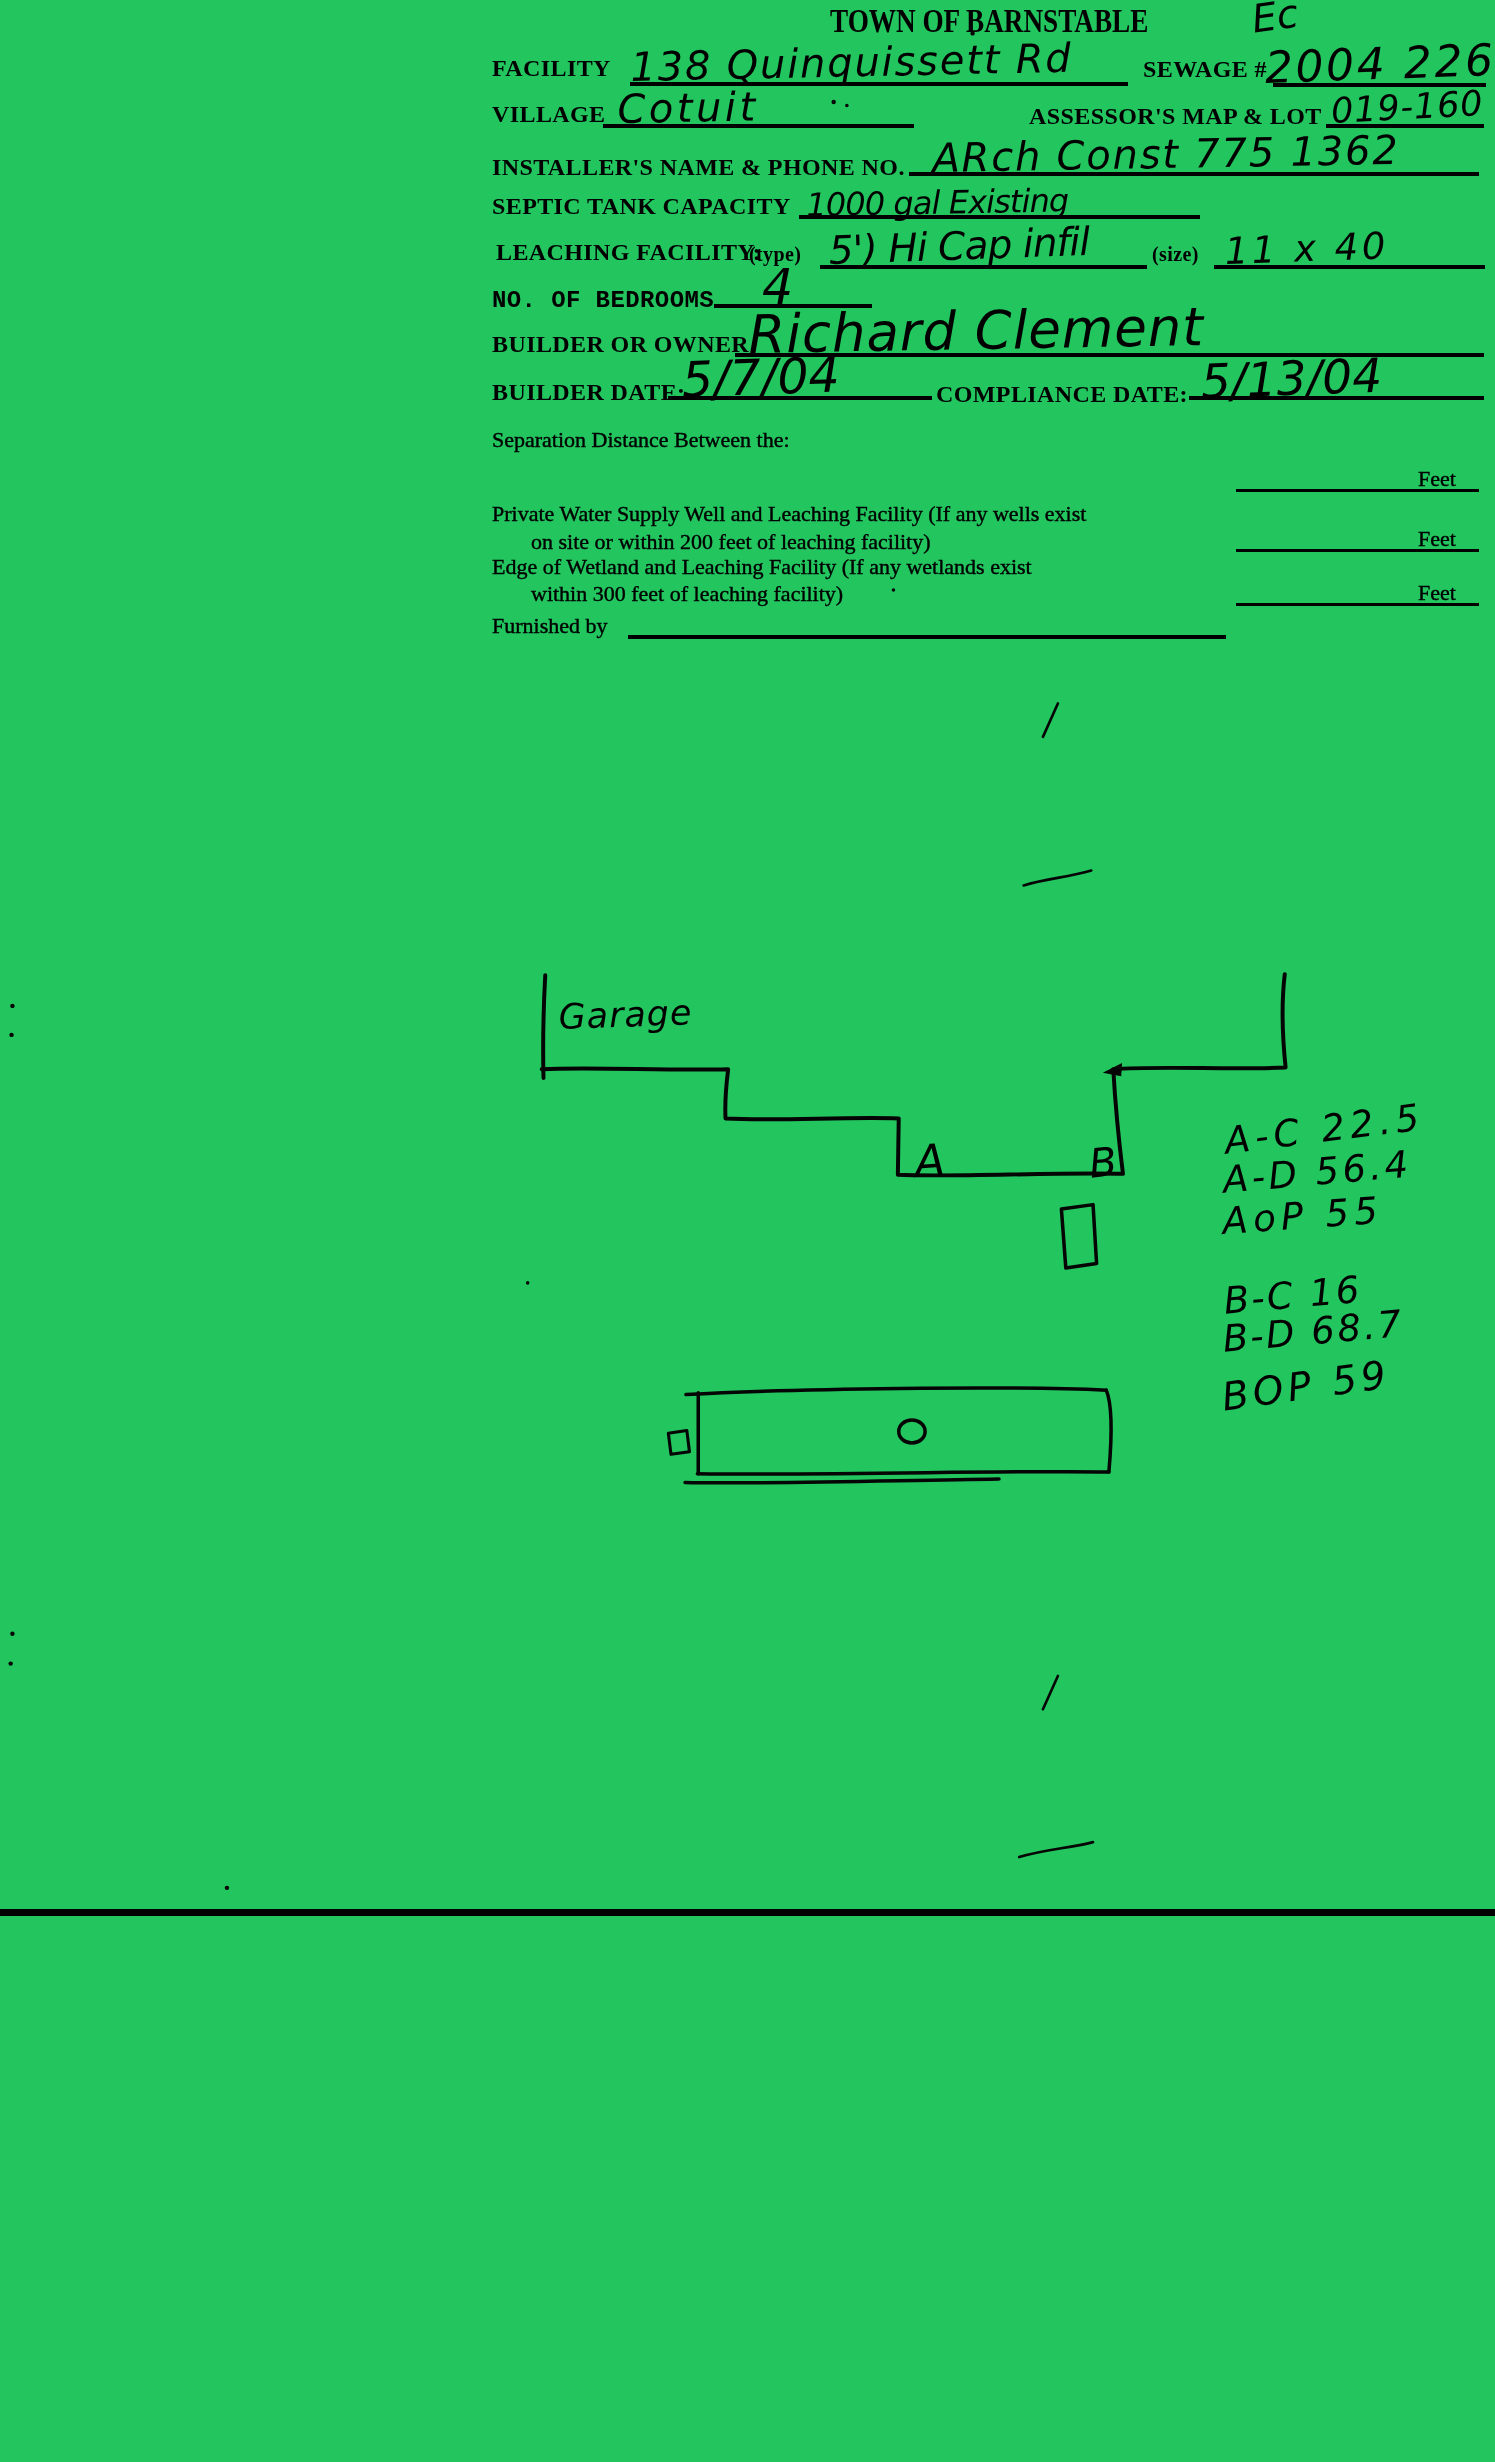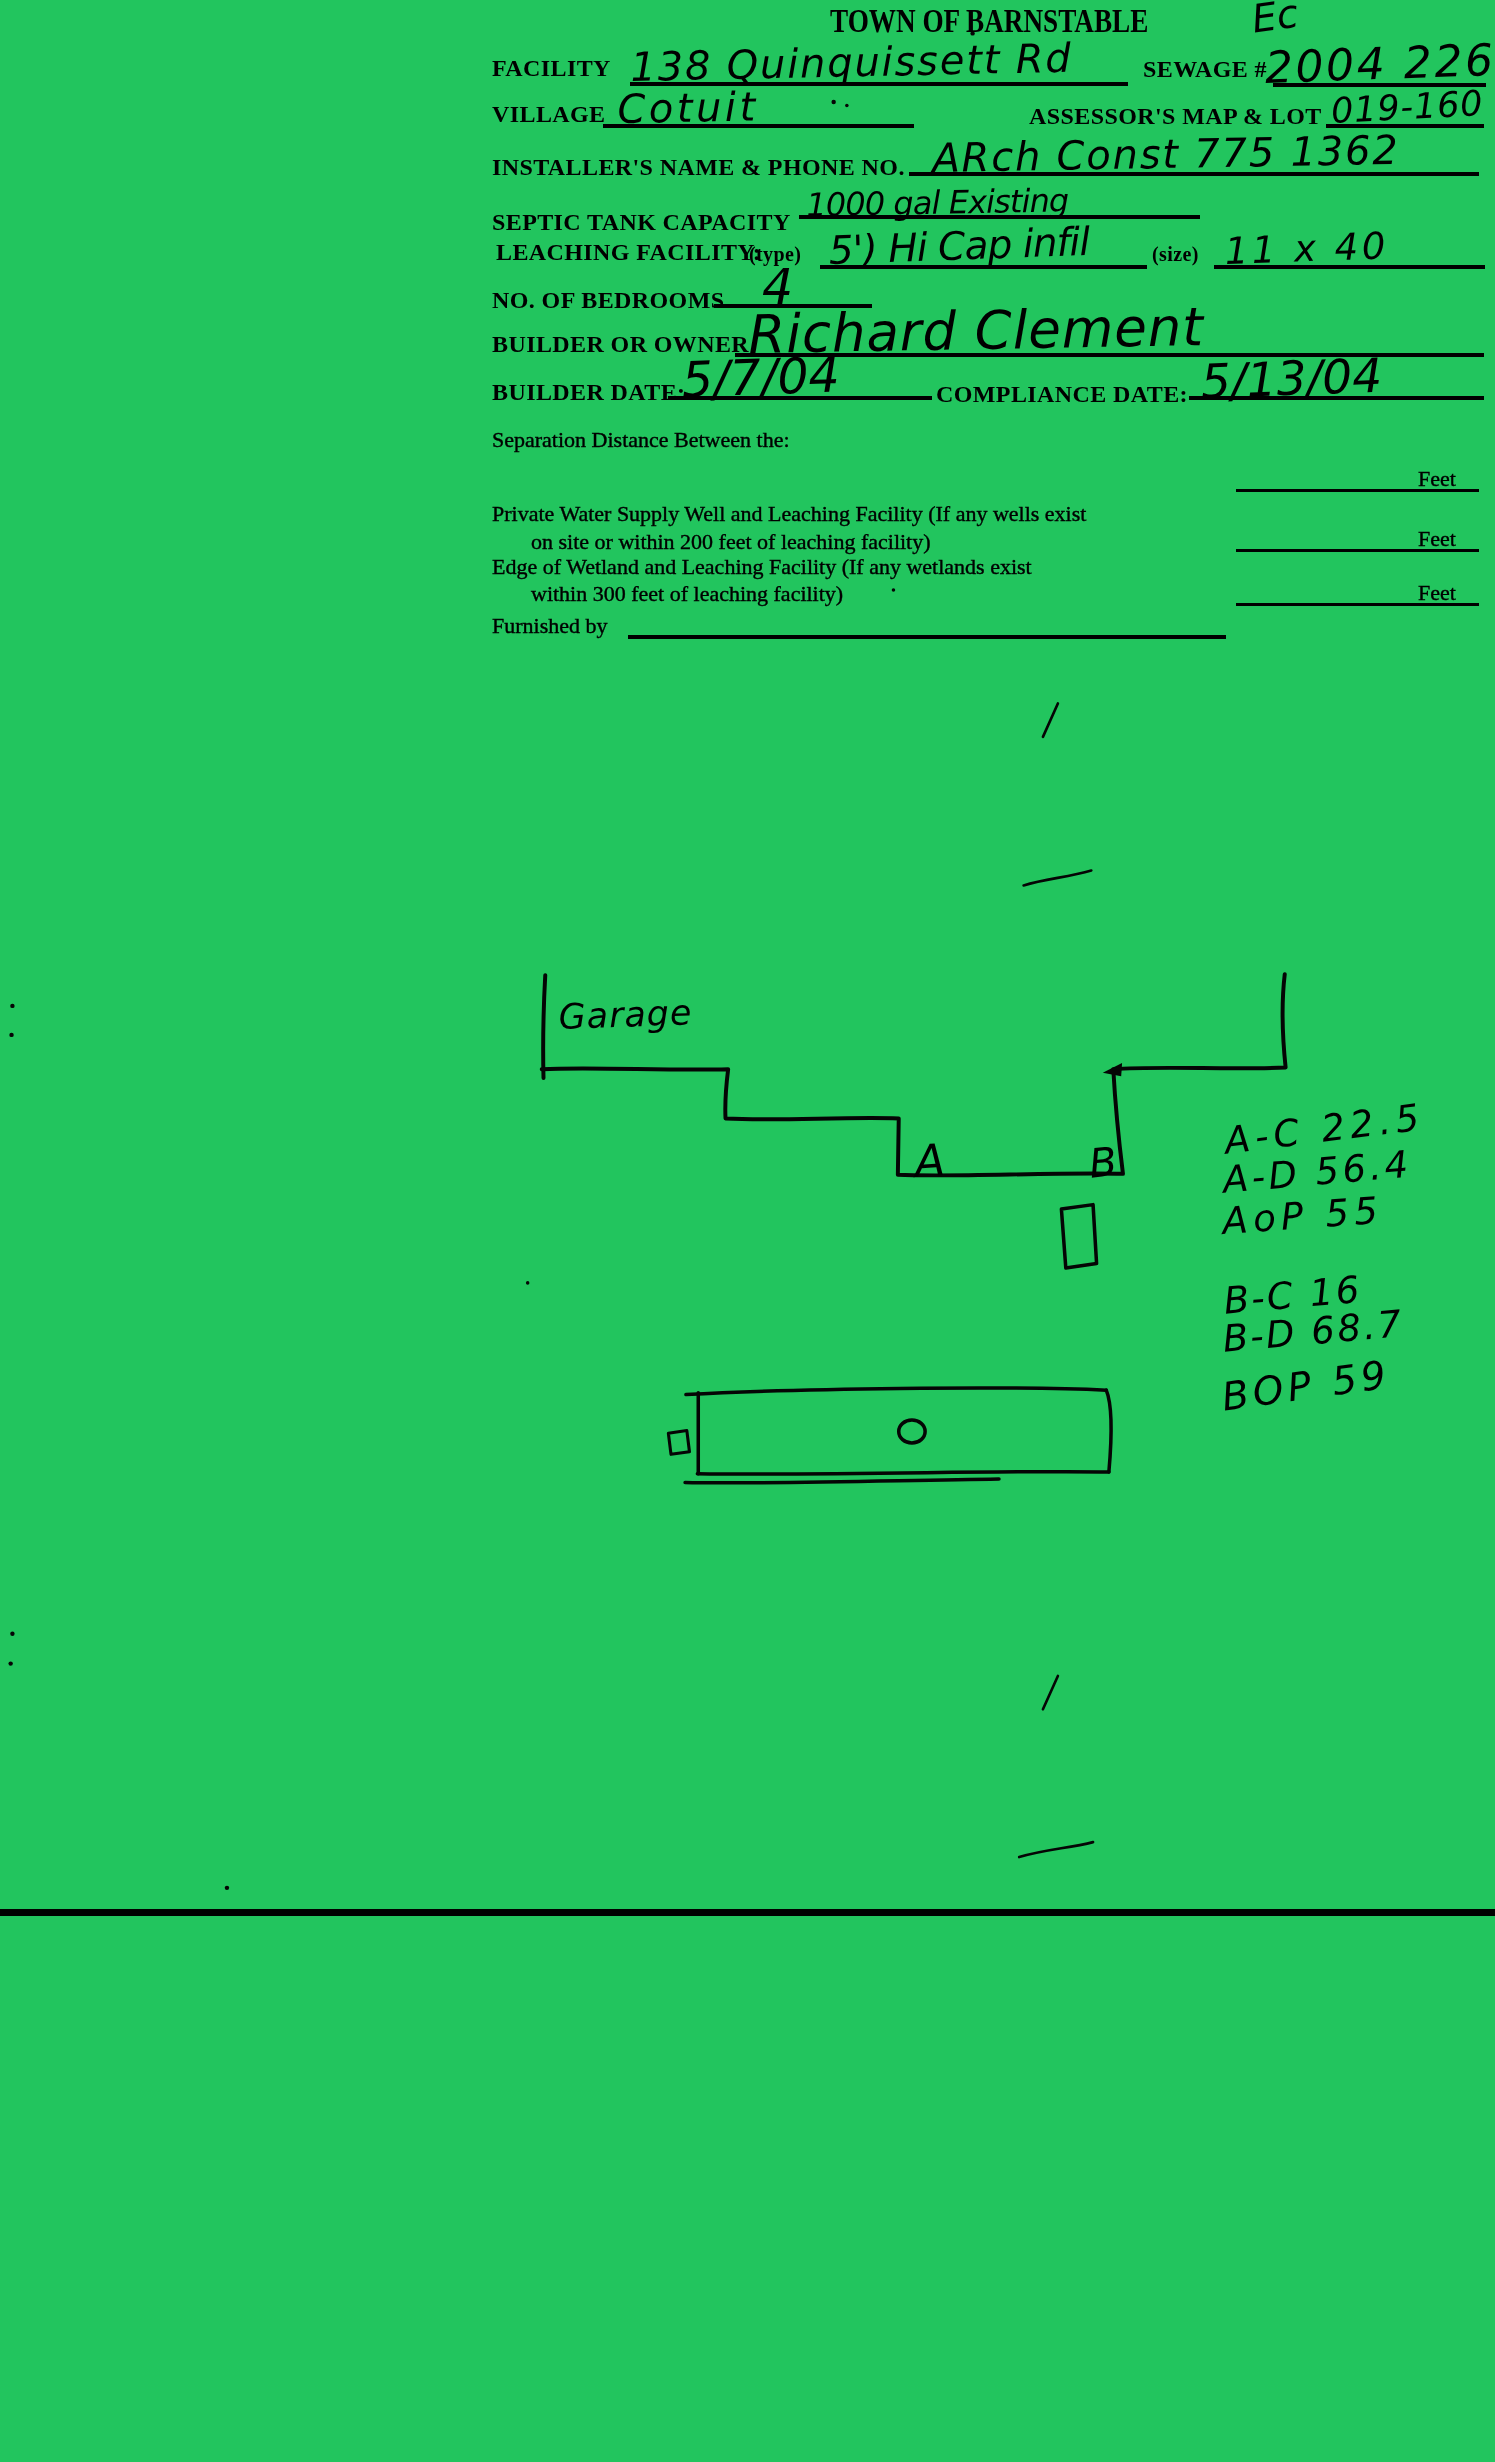--- a/index.html
+++ b/index.html
@@ -62,33 +62,33 @@
   <div class="hw" style="left:617px;top:86px;font-size:40px;letter-spacing:3.5px;transform:rotate(-1deg);">Cotuit</div>
   <div class="ul" style="left:603px;top:124px;width:311px;height:3.5px;"></div>
   <div class="lbl" style="left:1029px;top:103px;text-align:right;">ASSESSOR'S MAP &amp; LOT</div>
   <div class="hw" style="left:1330px;top:91px;font-size:35px;letter-spacing:0.9px;transform:rotate(-3deg);">019-160</div>
   <div class="ul" style="left:1326px;top:124px;width:158px;height:3.5px;"></div>
 
   <div class="lbl" style="left:492px;top:154px;">INSTALLER'S NAME &amp; PHONE NO.</div>
   <div class="hw" style="left:932px;top:135px;font-size:40px;letter-spacing:1.8px;transform:rotate(-1deg);">ARch Const   775 1362</div>
   <div class="ul" style="left:909px;top:172px;width:570px;height:3.5px;"></div>
 
-  <div class="lbl" style="left:492px;top:193px;margin-top:16px;">SEPTIC TANK CAPACITY</div>
+  <div class="lbl" style="left:492px;top:193px;">SEPTIC TANK CAPACITY</div>
   <div class="hw" style="left:806px;top:186px;font-size:32px;letter-spacing:-0.9px;transform:rotate(-1deg);">1000 gal Existing</div>
   <div class="ul" style="left:799px;top:215px;width:401px;height:3.5px;"></div>
 
   <div class="lbl" style="left:496px;top:239px;text-align:center;">LEACHING FACILITY:</div>
   <div class="lbl small" style="left:749px;top:243px;">(type)</div>
   <div class="hw" style="left:828px;top:228px;font-size:39px;letter-spacing:-0.9px;transform:rotate(-2deg);">5') Hi Cap infil</div>
   <div class="ul" style="left:820px;top:265px;width:327px;height:3.5px;"></div>
   <div class="lbl small" style="left:1152px;top:243px;">(size)</div>
   <div class="hw" style="left:1224px;top:230px;font-size:37px;letter-spacing:3.5px;transform:rotate(-2deg);">11 x 40</div>
   <div class="ul" style="left:1214px;top:265px;width:271px;height:3.5px;"></div>
 
-  <div class="lbl" style="left:492px;top:287px;">NO. OF BEDROOMS</div>
+  <div class="lbl" style="left:492px;top:287px;font-family:Liberation Mono, monospace;">NO. OF BEDROOMS</div>
   <div class="hw" style="left:762px;top:259px;font-size:49px;">4</div>
   <div class="ul" style="left:714px;top:304px;width:158px;height:3.5px;"></div>
 
   <div class="lbl" style="left:492px;top:331px;">BUILDER OR OWNER</div>
   <div class="hw" style="left:748px;top:304px;font-size:53px;letter-spacing:0.9px;transform:rotate(-1deg);">Richard Clement</div>
   <div class="ul" style="left:735px;top:353px;width:749px;height:3.5px;"></div>
 
   <div class="lbl" style="left:492px;top:379px;">BUILDER DATE:</div>
   <div class="hw" style="left:681px;top:352px;font-size:49px;transform:rotate(-2deg);">5/7/04</div>
   <div class="ul" style="left:668px;top:396px;width:264px;height:3.5px;"></div>

